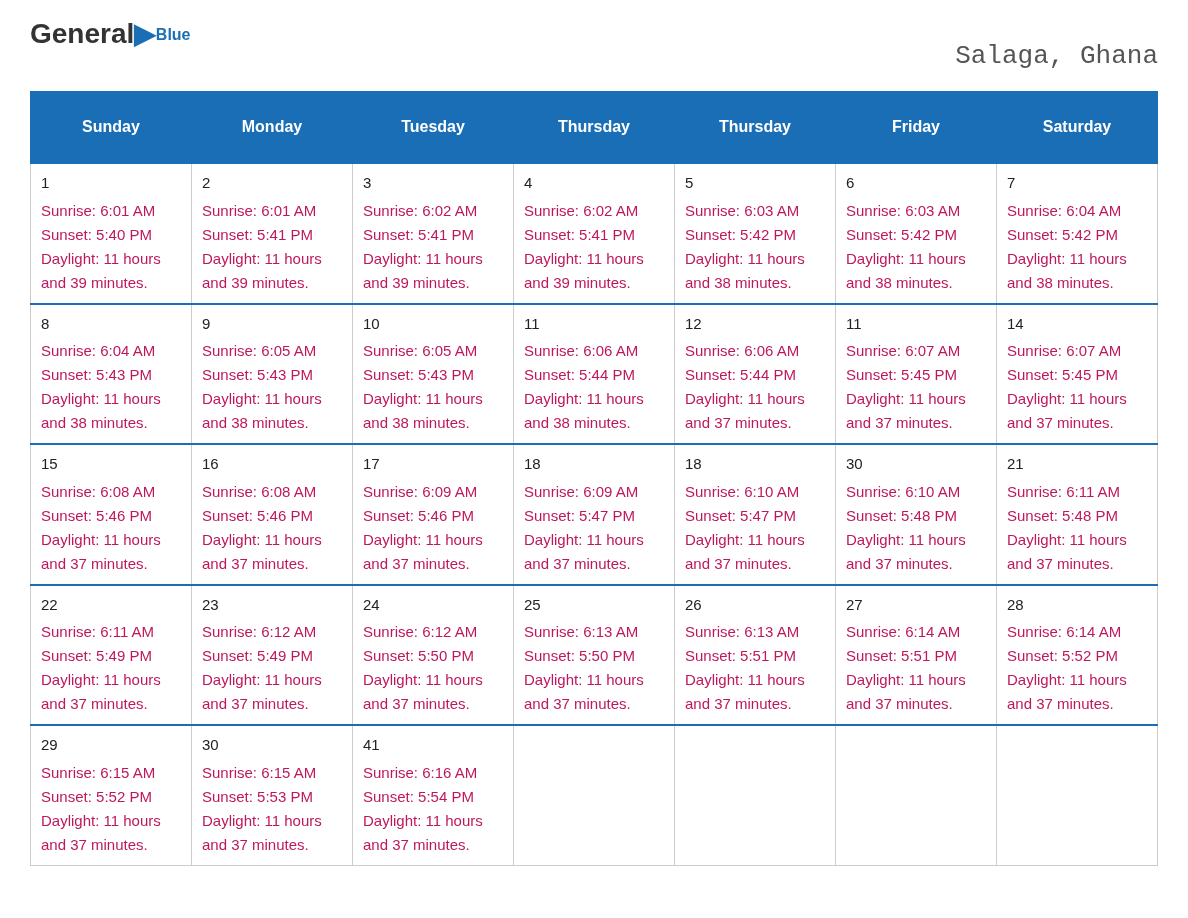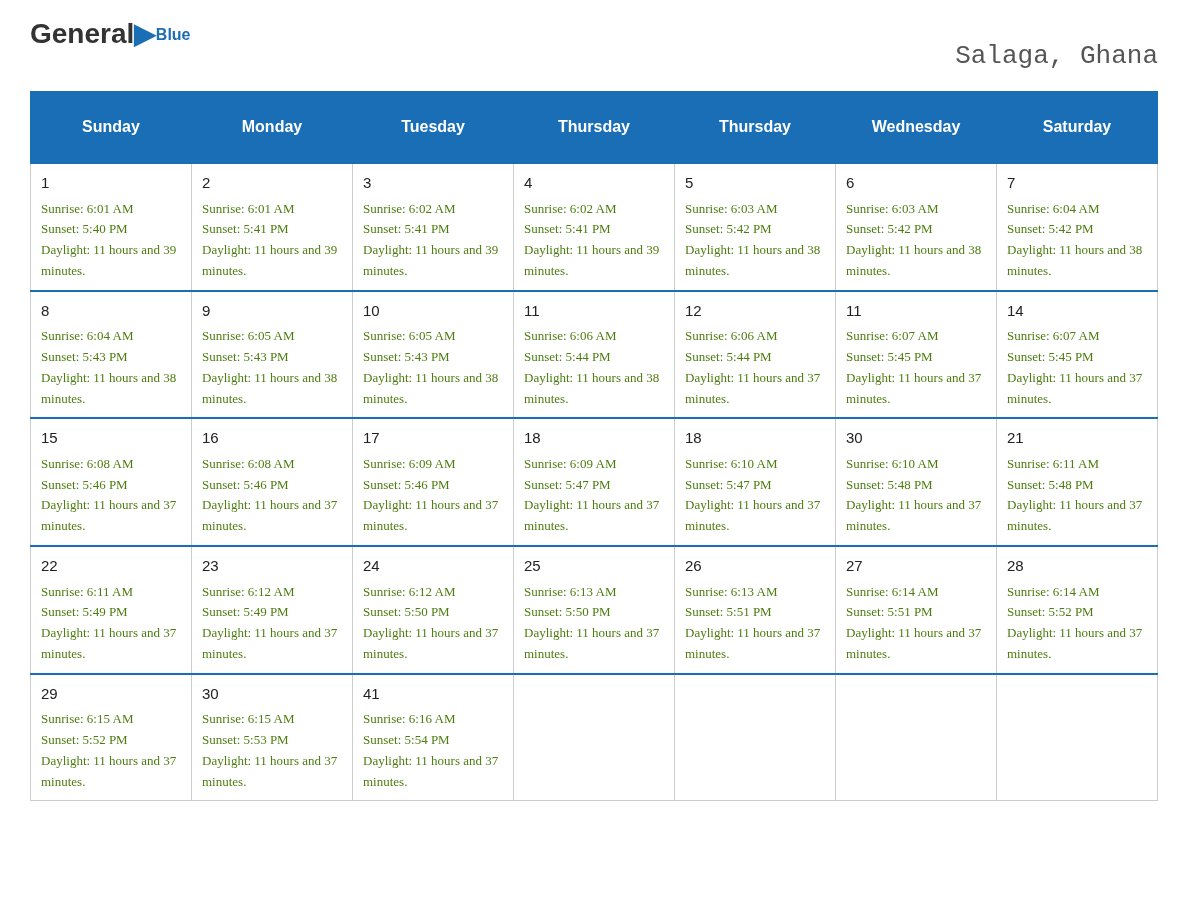--- a/index.html
+++ b/index.html
@@ -75,24 +75,23 @@
       border-top: 2px solid #1a6eb5;
     }
     .day-number {
       font-size: 15px;
       font-weight: normal;
       color: #222;
       margin-bottom: 4px;
       display: block;
     }
     .day-info {
-      color: #4d7c0f;
-      font-size: 13px;
+      color: #be185d;
+      font-size: 15px;
       line-height: 1.6;
-      font-family: Liberation Serif, serif;
     }
     .empty-cell {
       background: #fff;
     }
   </style>
 </head>
 <body>
 
 <div class="header">
   <div class="logo">
@@ -107,21 +106,21 @@
 </div>
 
 <table class="calendar">
   <thead>
     <tr>
     <th>Sunday</th>
         <th>Monday</th>
         <th>Tuesday</th>
         <th>Thursday</th>
         <th>Thursday</th>
-        <th>Wednesday</th>
+        <th>Friday</th>
         <th>Saturday</th>
       </tr>
   </thead>
   <tbody id="calendar-body">
   <tr class="week-row">
         <td>
           <span class="day-number">1</span>
           <span class="day-info">Sunrise: 6:01 AM<br>Sunset: 5:40 PM<br>Daylight: 11 hours and 39 minutes.</span>
         </td>
         <td>

